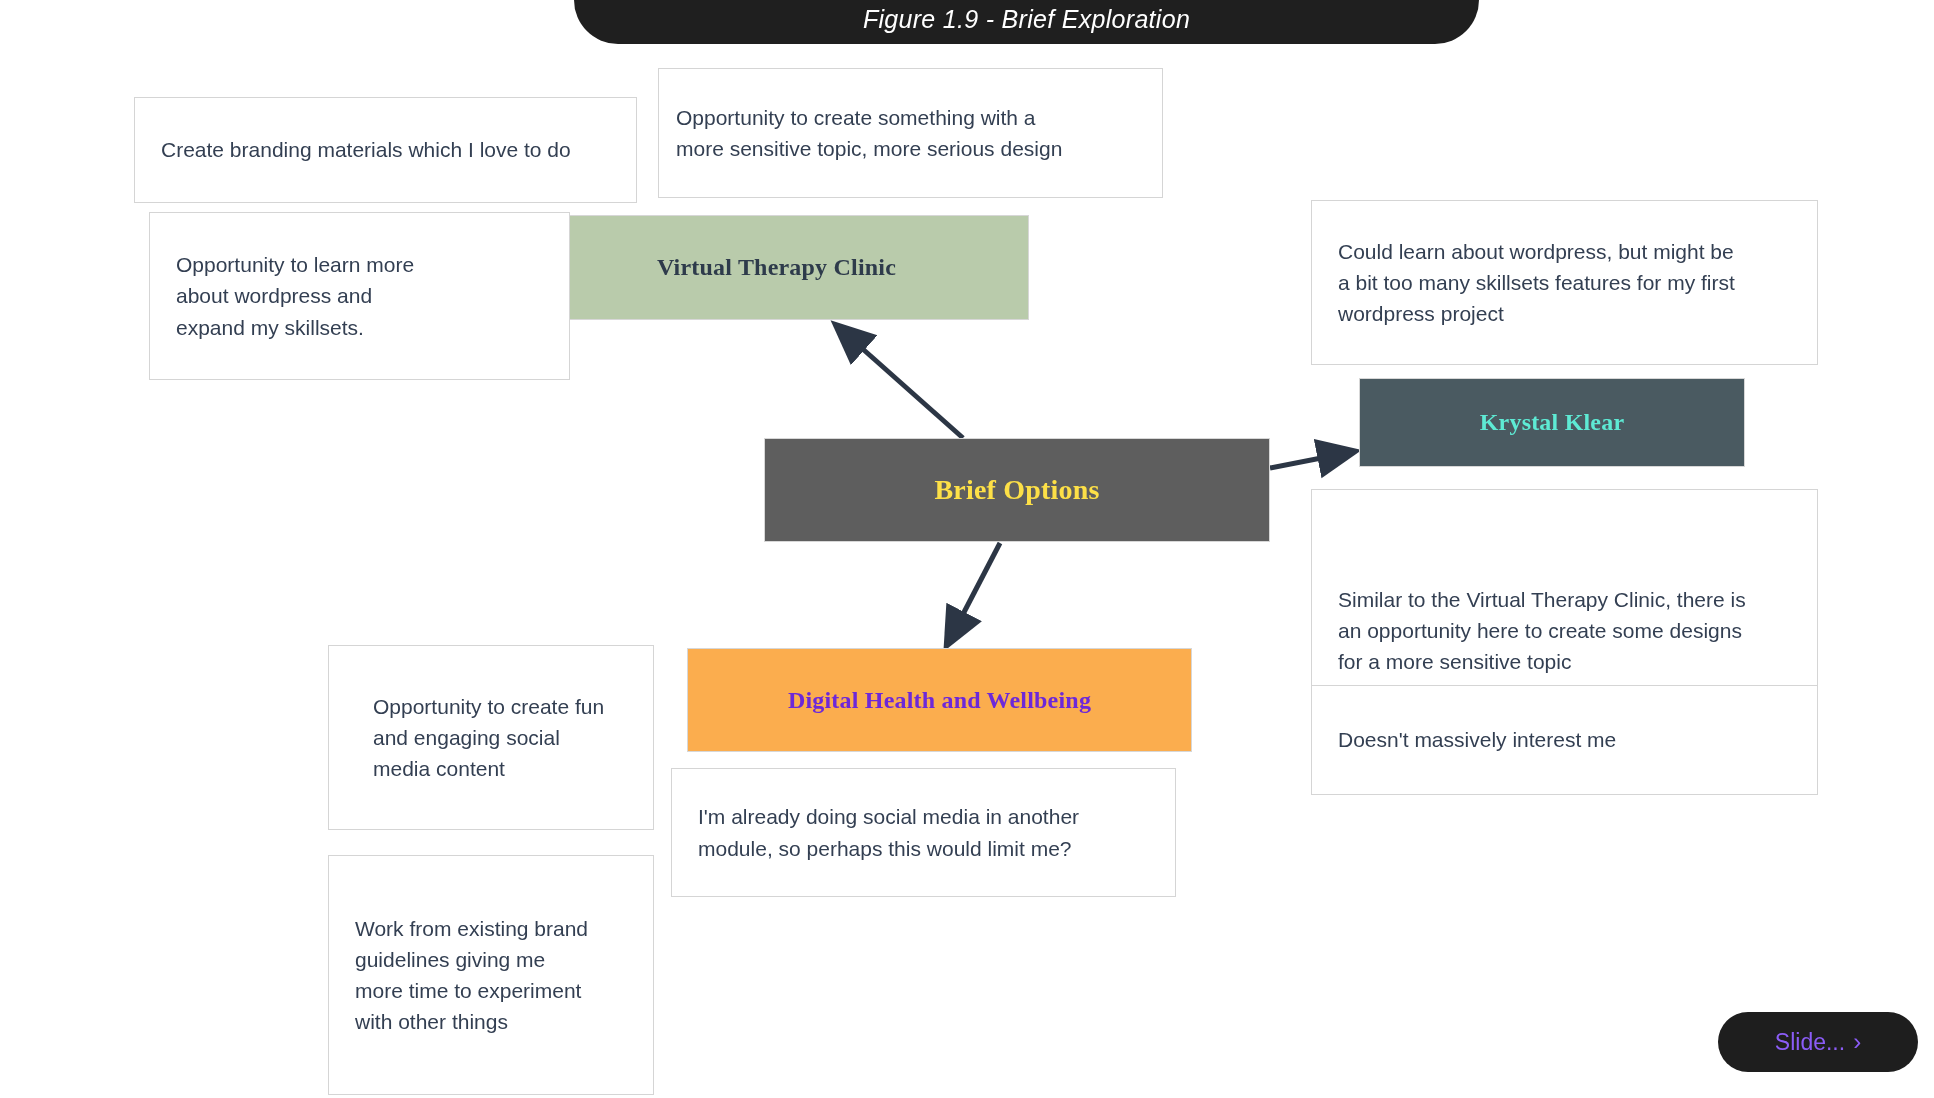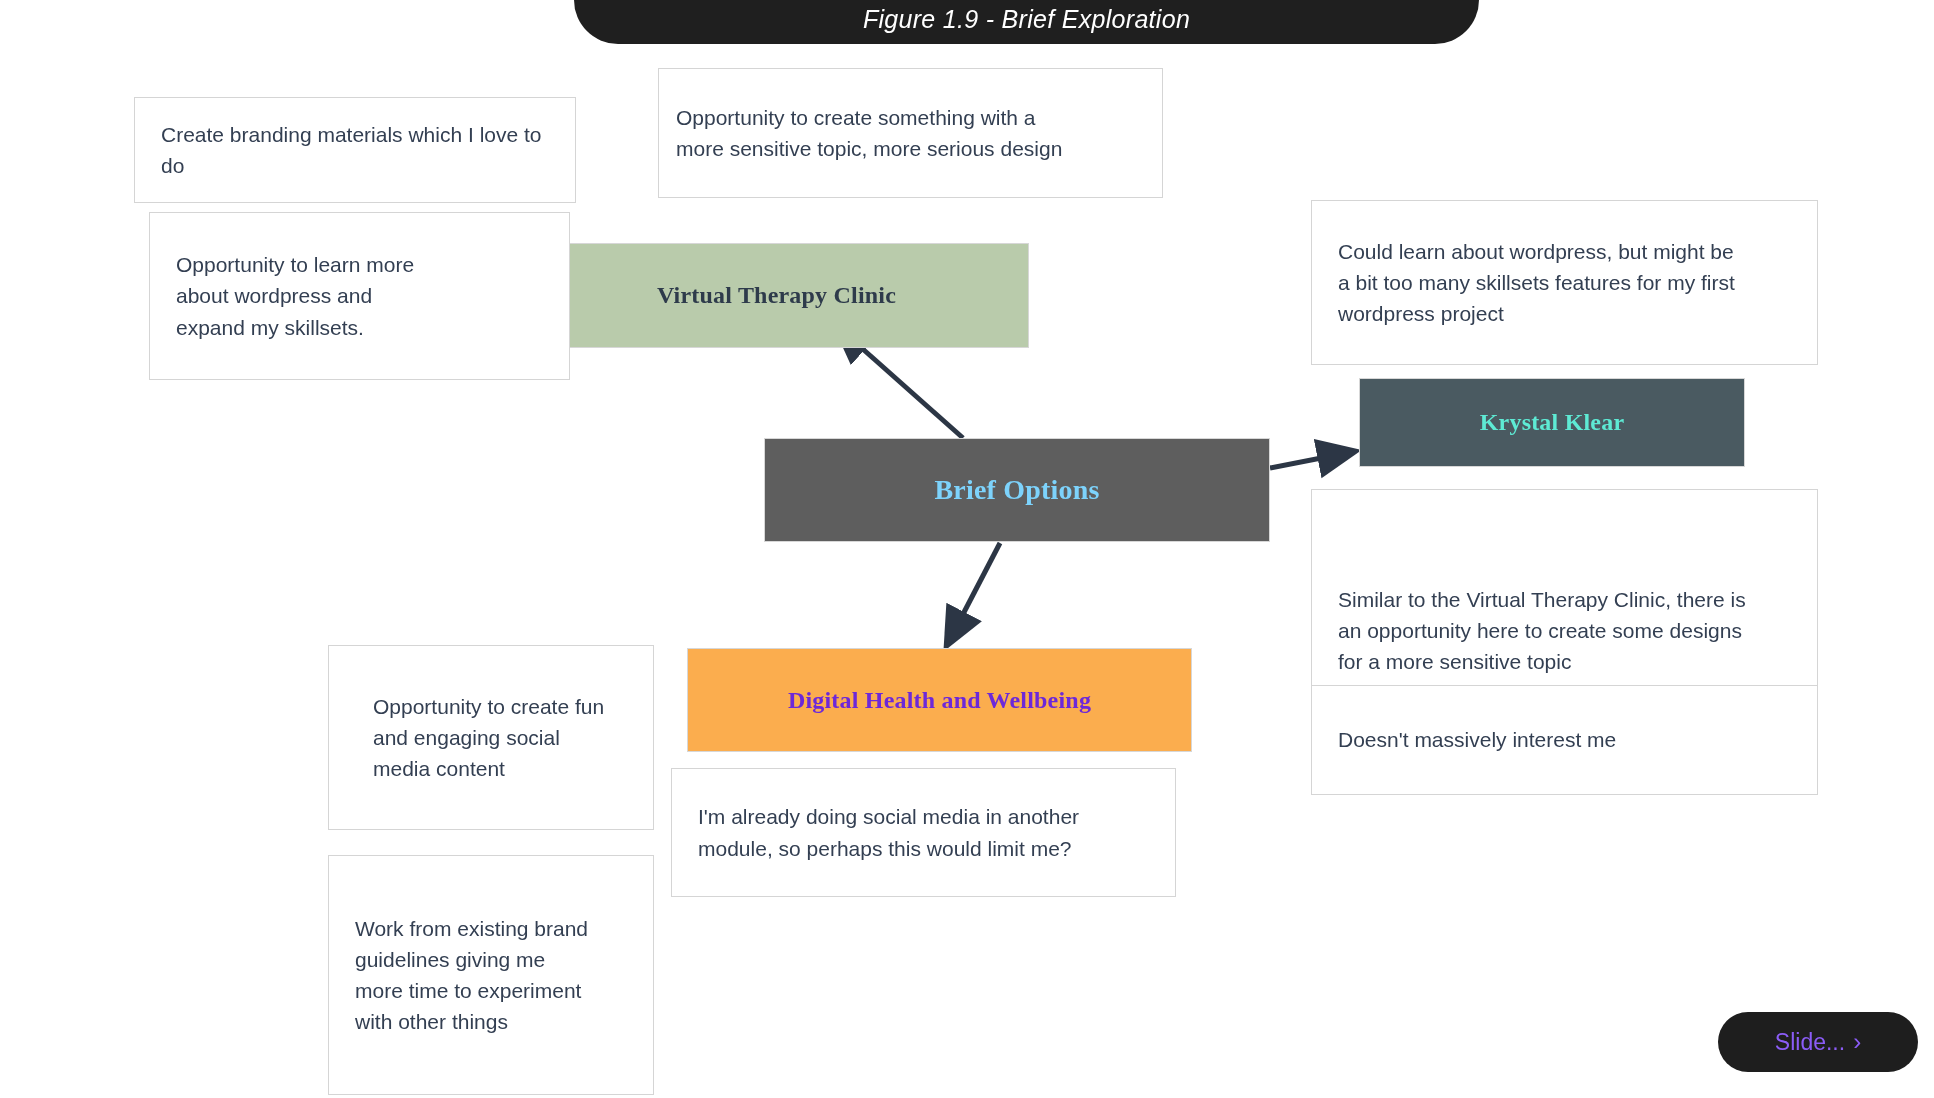--- a/index.html
+++ b/index.html
@@ -51,21 +51,21 @@
     justify-content: center;
     border: 1px solid #d7d7d7;
     font-family: "Liberation Serif", serif;
     font-weight: bold;
     font-size: 24px;
     letter-spacing: 0.2px;
     text-align: center;
   }
   .node.central {
     background: #5e5e5e;
-    color: #7dd3fc;
+    color: #fde047;
     font-size: 28px;
   }
   .node.green {
     background: #b9cbab;
     color: #2e3b4b;
   }
   .node.slate {
     background: #4a5a61;
     color: #5eead4;
   }
@@ -145,33 +145,33 @@
 
     <line x1="1270" y1="468" x2="1352" y2="452" stroke="#2c3645" stroke-width="5" marker-end="url(#arrowhead)"></line>
 
     <line x1="1000" y1="543" x2="948" y2="643" stroke="#2c3645" stroke-width="5" marker-end="url(#arrowhead)"></line>
   </svg>
 
   <div class="node central" style="left:764px; top:438px; width:506px; height:104px;">
     <span>Brief Options</span>
   </div>
 
-  <div class="node green" style="left:524px; top:215px; width:505px; height:105px;margin-top:28px;">
+  <div class="node green" style="left:524px; top:215px; width:505px; height:105px;">
     <span>Virtual Therapy Clinic</span>
   </div>
 
   <div class="node slate" style="left:1359px; top:378px; width:386px; height:89px;">
     <span>Krystal Klear</span>
   </div>
 
   <div class="node orange" style="left:671px; top:648px; width:505px; height:104px;">
     <span>Digital Health and Wellbeing</span>
   </div>
 
-  <div class="note" style="left:134px; top:97px; width:442px; height:106px;">Create branding materials which I love to do</div>
+  <div class="note" style="left:134px; top:97px; width:503px; height:106px;">Create branding materials which I love to do</div>
 
   <div class="note" style="left:658px; top:68px; width:505px; height:130px;padding-left:17px;">Opportunity to create something with a
 more sensitive topic, more serious design</div>
 
   <div class="note" style="left:149px; top:212px; width:421px; height:168px;">Opportunity to learn more
 about wordpress and
 expand my skillsets.</div>
 
   <div class="note" style="left:1311px; top:200px; width:507px; height:165px;">Could learn about wordpress, but might be
 a bit too many skillsets features for my first

